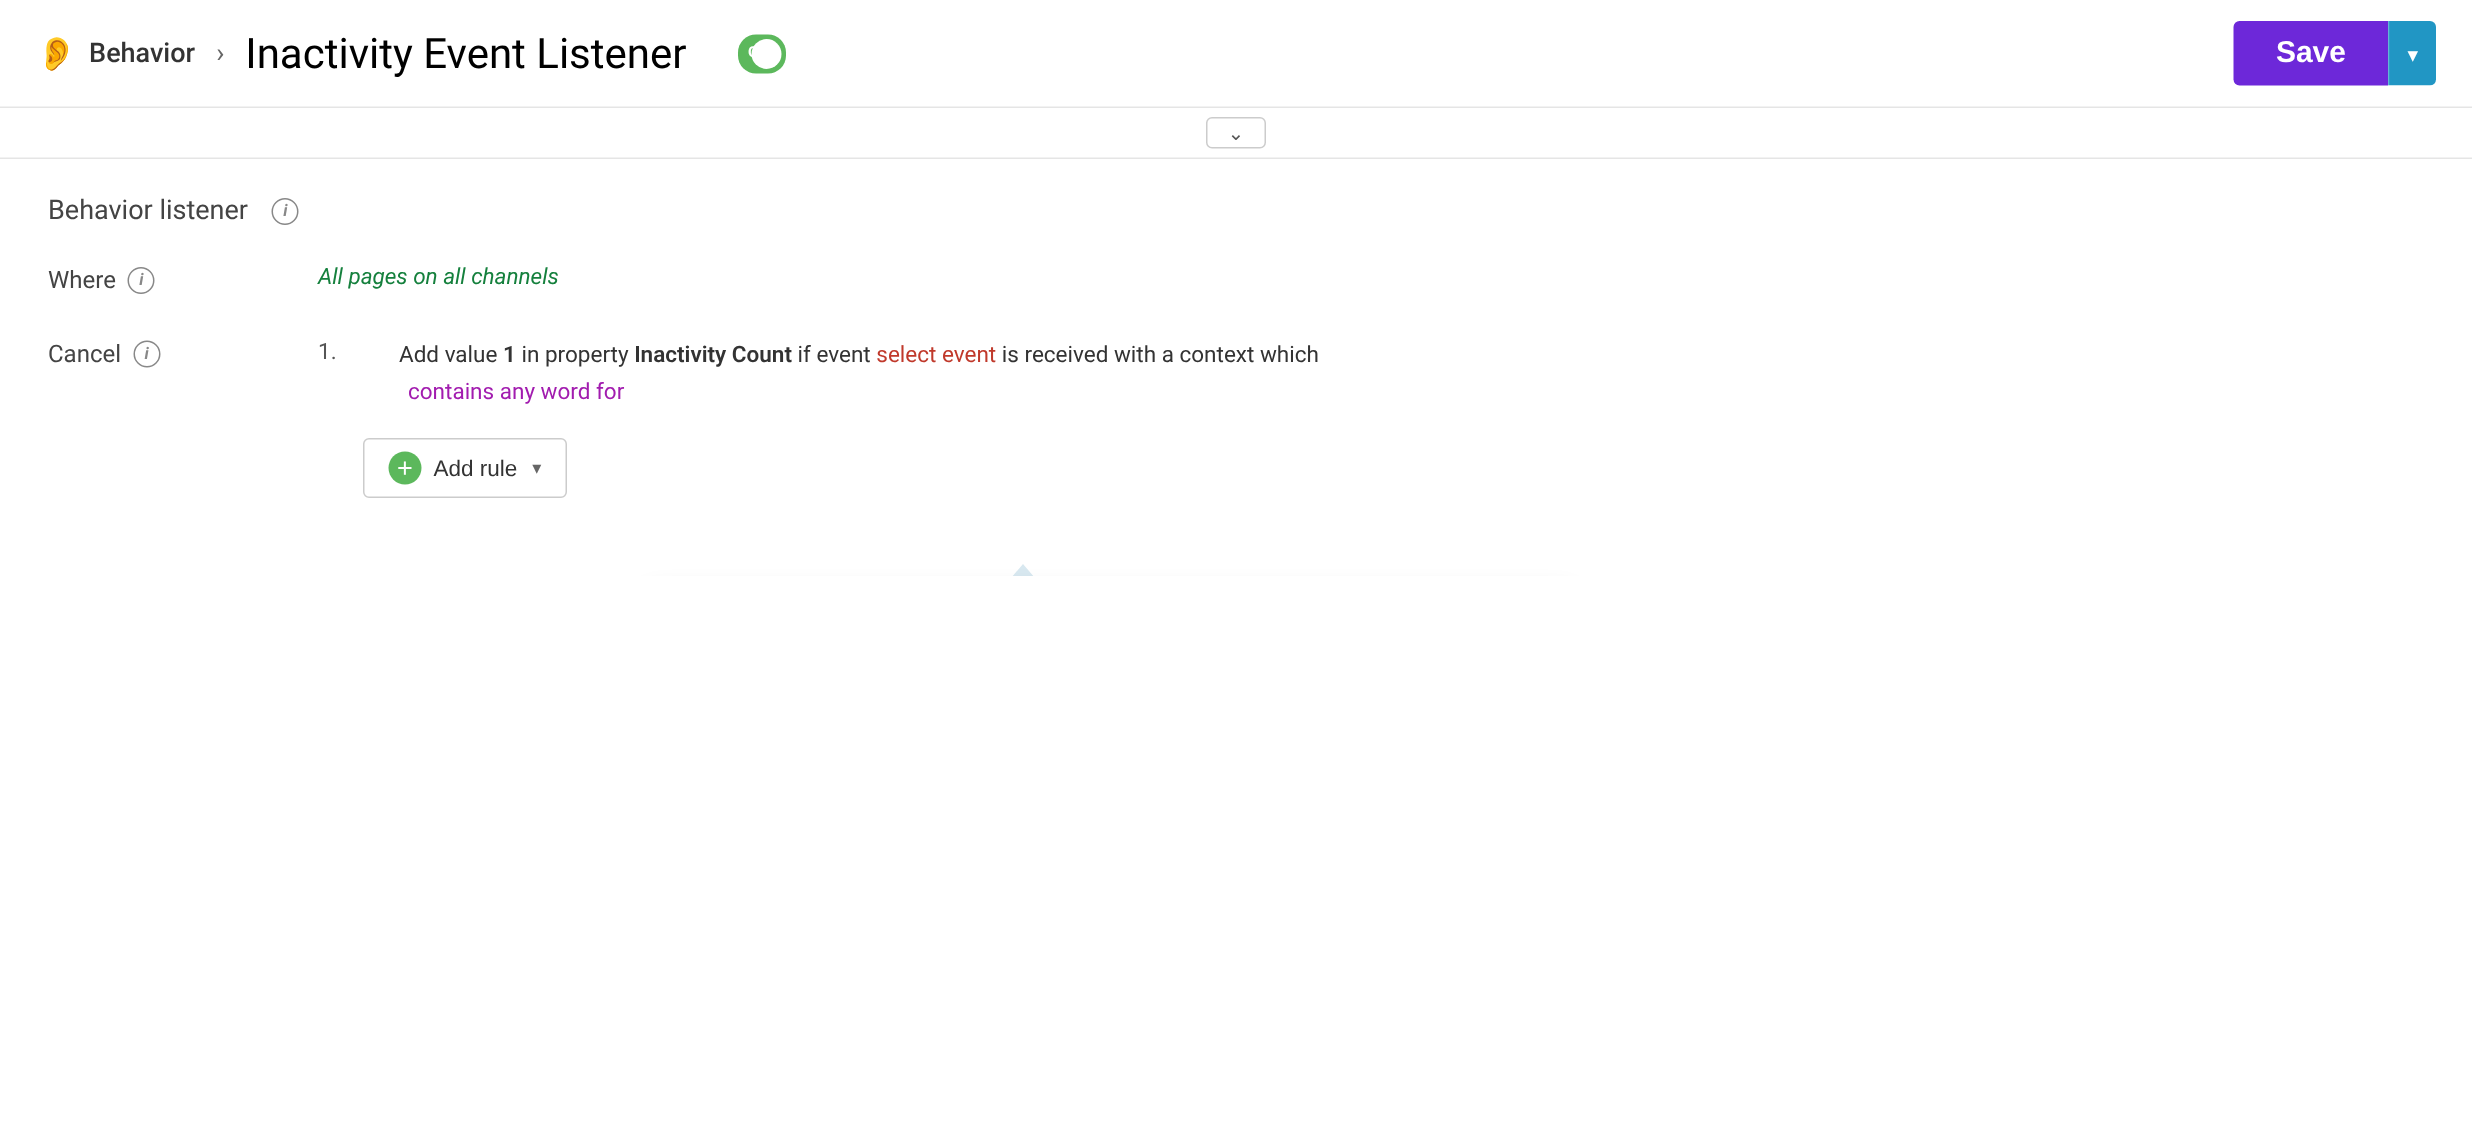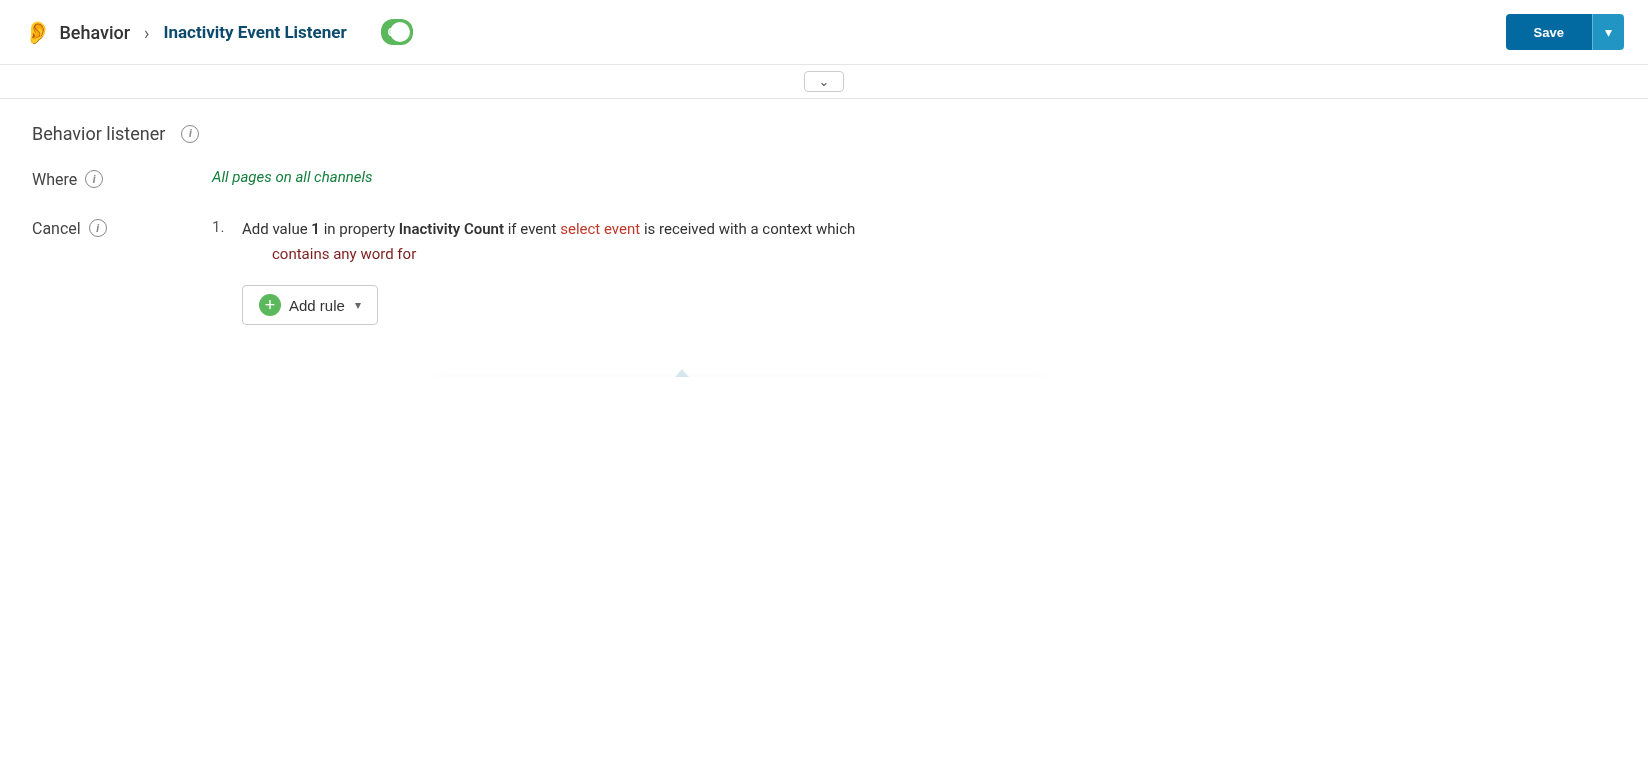--- a/index.html
+++ b/index.html
@@ -36,23 +36,23 @@
     }
     .ear-icon {
       font-size: 22px;
     }
     .chevron-right {
       color: #666;
       font-size: 18px;
       margin: 0 4px;
     }
     .page-title {
-      font-size: 17px;
-      font-weight: 700;
-      color: #0c4a6e;
+      font-size: 28px;
+      font-weight: 400;
+      color: #000000;
     }
     .toggle-container {
       margin-left: 24px;
       display: flex;
       align-items: center;
     }
     .toggle-bg {
       background: #5cb85c;
       border-radius: 12px;
       width: 32px;
@@ -76,25 +76,25 @@
       width: 20px;
       height: 20px;
       position: absolute;
       right: 3px;
     }
     .save-btn-group {
       display: flex;
       align-items: stretch;
     }
     .save-btn {
-      background: #0369a1;
+      background: #6d28d9;
       color: #fff;
       border: none;
       padding: 10px 28px;
-      font-size: 13px;
+      font-size: 20px;
       font-weight: 600;
       cursor: pointer;
       border-radius: 4px 0 0 4px;
     }
     .save-dropdown-btn {
       background: #2196c4;
       color: #fff;
       border: none;
       border-left: 1px solid rgba(255,255,255,0.3);
       padding: 10px 12px;
@@ -151,20 +151,21 @@
 
     .field-row {
       display: flex;
       align-items: flex-start;
       margin-bottom: 28px;
     }
     .field-label {
       width: 180px;
       min-width: 180px;
       display: flex;
+      align-items: center;
       gap: 8px;
       font-size: 16px;
       color: #444;
       padding-top: 2px;
     }
     .field-value {
       flex: 1;
       font-size: 15px;
       color: #15803d;
       font-style: italic;
@@ -183,28 +184,29 @@
     .rule-number {
       font-size: 15px;
       color: #555;
       min-width: 20px;
       padding-top: 1px;
     }
     .rule-text {
       font-size: 15px;
       color: #333;
       line-height: 1.6;
+      margin-left: 24px;
     }
     .rule-text .keyword { font-weight: 600; }
     .rule-text .event-select { color: #c0392b; cursor: pointer; }
 
     .rule-continuation {
       margin-left: 30px;
       font-size: 15px;
-      color: #7f1d1d;
+      color: #a21caf;
       margin-top: 4px;
     }
 
     
     .add-rule-btn {
       display: inline-flex;
       align-items: center;
       gap: 8px;
       border: 1px solid #ccc;
       border-radius: 4px;

